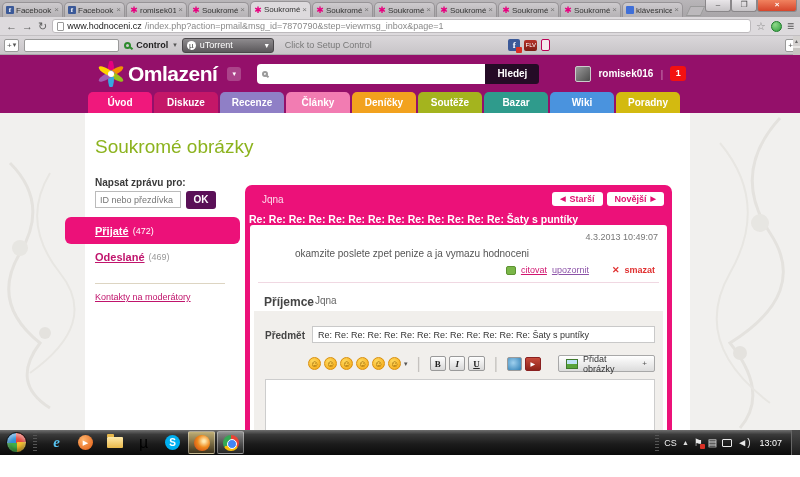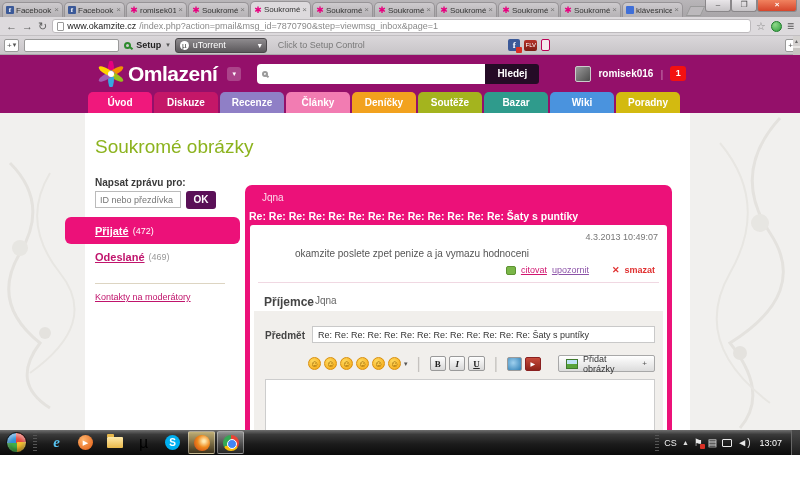--- a/index.html
+++ b/index.html
@@ -277,36 +277,36 @@
       <div class="winbtn close"><span>×</span></div>
     </div>
   </div>
 
   <div class="addressbar">
     <span class="navglyph">←</span>
     <span class="navglyph">→</span>
     <span class="navglyph">↻</span>
     <div class="urlbox">
       <span class="doc-icon"></span>
-      <span class="url-domain">www.okamzite.cz</span>
+      <span class="url-domain">www.hodnoceni.cz</span>
         <span class="url-path">/index.php?action=pmail&amp;msg_id=7870790&amp;step=viewmsg_inbox&amp;page=1</span>
     </div>
     <span class="star-icon">☆</span>
     <span class="ext-icon"></span>
     <span class="menu-icon">≡</span>
   </div>
 
   <div class="btoolbar">
     <div class="mini-box">
       <span>+</span>
       <span class="caret">▾</span>
     </div>
     <div class="tb-input"></div>
     <span class="mag"></span>
-    <span class="search-label">Setup</span>
+    <span class="search-label">Control</span>
     <span class="caret">▾</span>
     <div class="ut-pill">
       <span class="ut-logo">µ</span>
       <span>uTorrent</span>
       <span class="ut-caret">▾</span>
     </div>
     <span class="setup-text">Click to Setup Control</span>
     <div class="tb-icons">
       <span class="fb-sq"><span>f</span><i></i></span>
       <span class="tube-sq">FLV</span>
@@ -391,20 +391,30 @@
       <div class="sent-item">
         <span class="sent-label">Odeslané</span>
         <span class="sent-count">(469)</span>
       </div>
       <div class="side-divider"></div>
       <a class="mods-link">Kontakty na moderátory</a>
 
       <div class="msg-panel">
         <div class="msg-head">
           <span class="msg-sender">Jqna</span>
+          <div class="msg-nav">
+            <div class="pg-btn">
+              <span class="pg-arrow">◀</span>
+              <span>Starší</span>
+            </div>
+            <div class="pg-btn">
+              <span>Novější</span>
+              <span class="pg-arrow">▶</span>
+            </div>
+          </div>
         </div>
         <div class="msg-subject">Re: Re: Re: Re: Re: Re: Re: Re: Re: Re: Re: Re: Re: Šaty s puntíky</div>
 
         <div class="msg-inner">
           <div class="msg-date">4.3.2013 10:49:07</div>
           <div class="msg-body">okamzite poslete zpet penize a ja vymazu hodnoceni</div>
           <div class="msg-actions">
             <span class="quote-icon"></span>
             <a class="quote-link">citovat</a>
             <a class="report-link">upozornit</a>

